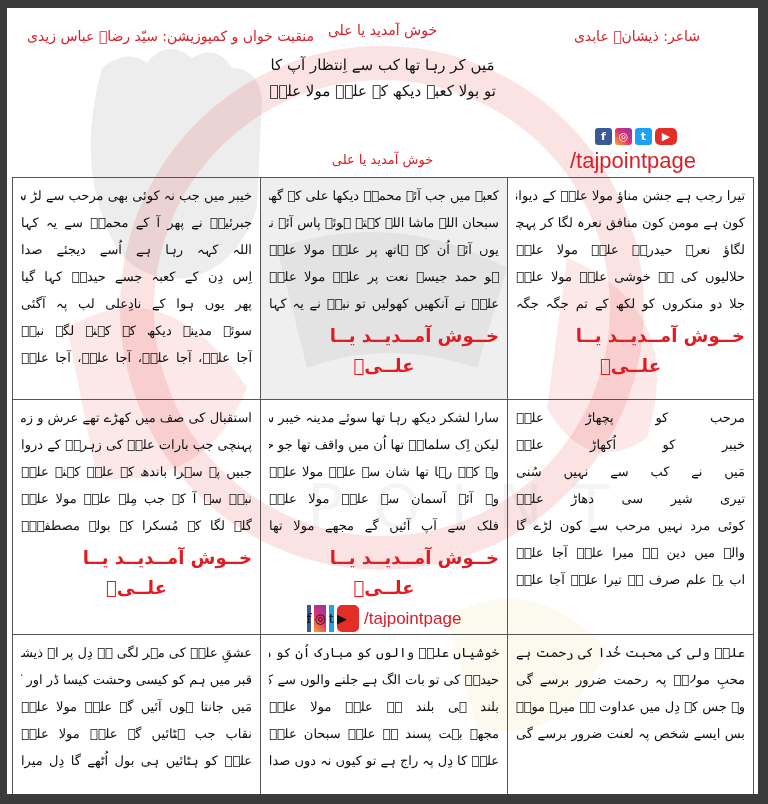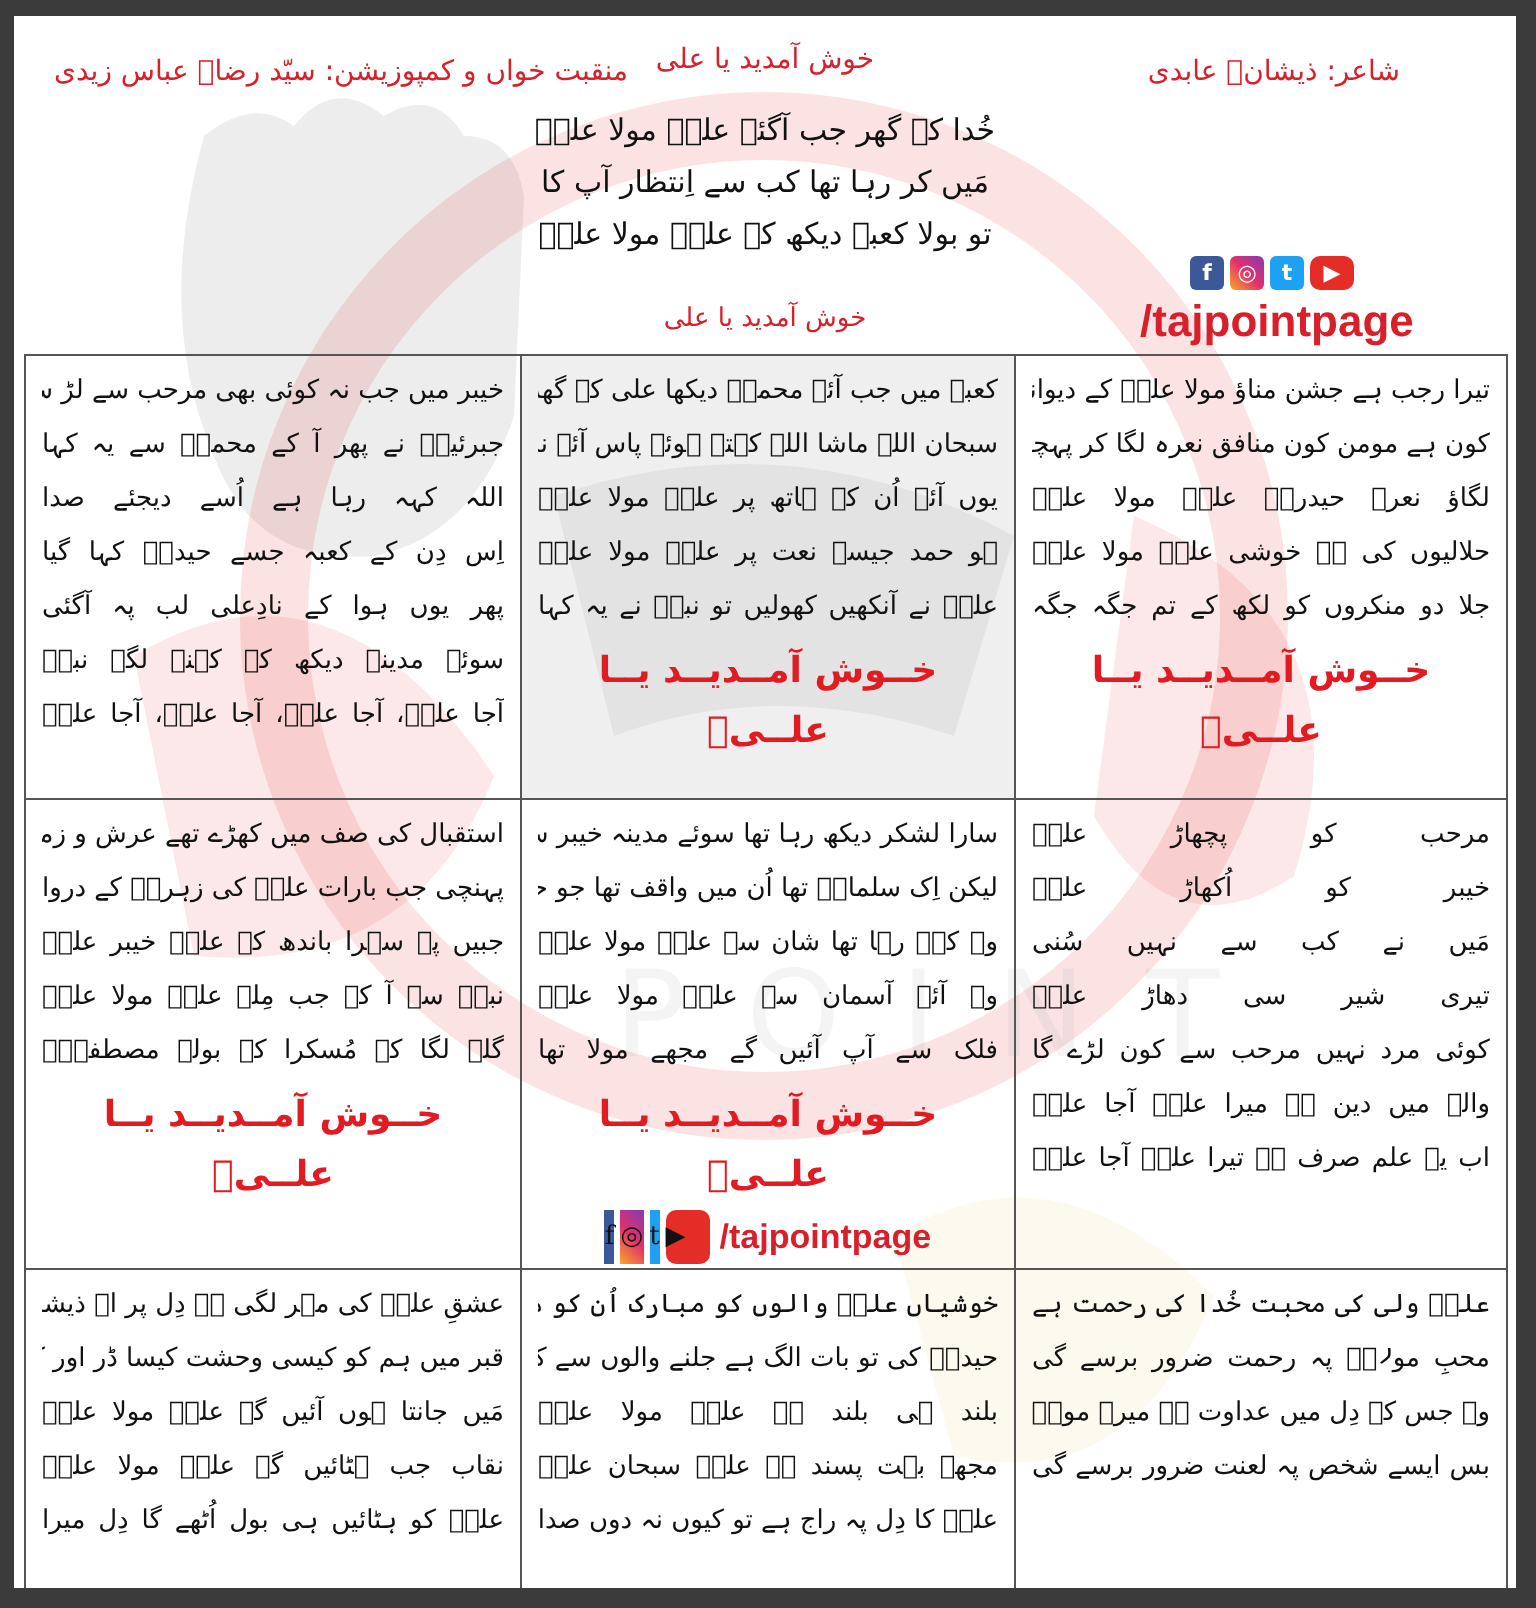--- a/index.html
+++ b/index.html
@@ -33,37 +33,37 @@
   }
   .social .ic {
     width: 17px; height: 17px; border-radius: 3px; display: inline-flex; align-items: center; justify-content: center;
     color: #fff; font-weight: bold; font-family: "DejaVu Sans", sans-serif; font-size: 11px;
   }
   .ic.fb { background: #3b5998; }
   .ic.ig { background: linear-gradient(45deg,#f9a825,#e1306c,#833ab4); }
   .ic.tw { background: #1da1f2; }
   .ic.yt { background: #e52d27; border-radius: 5px; width: 22px; }
   .handle {
-    position: absolute; color: #d8202a; font-family: "Liberation Sans", sans-serif; font-weight: bold;
+    position: absolute; color: #d8202a; font-family: "Liberation Sans", sans-serif; font-weight: normal;
   }
   .top-social { left: 588px; top: 120px; }
   .top-handle { left: 563px; top: 140px; font-size: 22px; }
 
   table.grid {
     position: absolute; left: 5px; top: 169px; width: 741px; height: 608px;
     border-collapse: collapse; table-layout: fixed;
   }
   table.grid td {
     border: 1.5px solid #555; vertical-align: top; padding: 4px 8px 2px 8px;
     direction: rtl; text-align: justify; text-align-last: justify;
     font-family: "DejaVu Serif", serif; font-size: 13px; line-height: 27px; color: #111;
   }
   td .ln { display: block; white-space: nowrap; overflow: hidden; }
   td .banner {
-    display: block; text-align: center; text-align-last: center; color: #e01b22;
+    display: block; text-align: right; text-align-last: center; color: #e01b22;
     font-family: "DejaVu Sans", sans-serif; font-weight: bold; font-size: 18px; letter-spacing: 1px;
     margin-top: 4px; line-height: 30px;
   }
   .cell-social { display: flex; gap: 3px; align-items: center; justify-content: center; direction: ltr; margin-top: 2px; }
   .cell-social .handle { position: static; font-size: 17px; margin-left: 2px; }
   .shade { background: rgba(120,120,120,0.12); }
 </style>
 </head>
 <body>
 
@@ -77,21 +77,20 @@
     <path d="M270 240 Q390 200 500 260 L470 360 Q380 330 300 360 Z" fill="#808080" opacity="0.10"></path>
     <path d="M440 610 Q520 560 600 640 Q560 740 470 720 Z" fill="#e0d060" opacity="0.10"></path>
     <text x="300" y="520" font-family="DejaVu Sans, sans-serif" font-size="60" fill="#999" opacity="0.10" letter-spacing="30">POINT</text>
   </svg>
 
   <div class="hdr right">شاعر: ذیشانؔ عابدی</div>
   <div class="hdr mid">خوش آمدید یا علی</div>
   <div class="hdr left">منقبت خواں و کمپوزیشن: سیّد رضاؔ عباس زیدی</div>
 
   <div class="intro">
-    <span class="line">خُدا کے گھر جب آگئے علیؑ مولا علیؑ</span>
     <span class="line">مَیں کر رہا تھا کب سے اِنتظار آپ کا</span>
     <span class="line">تو بولا کعبہ دیکھ کے علیؑ مولا علیؑ</span>
   </div>
   <div class="intro-foot">خوش آمدید یا علی</div>
 
   <div class="social top-social">
     <span class="ic fb">f</span>
     <span class="ic ig">◎</span>
     <span class="ic tw">t</span>
     <span class="ic yt">▶</span>
@@ -131,21 +130,21 @@
         <span class="ln">حلالیوں کی ہے خوشی علیؑ مولا علیؑ</span>
         <span class="ln">جلا دو منکروں کو لکھ کے تم جگہ جگہ</span>
         <span class="banner">خــوش آمــدیــد یــا علــیؑ</span>
       </td>
     </tr>
 
     <tr style="height:225px">
       <td>
         <span class="ln">استقبال کی صف میں کھڑے تھے عرش و زمیں والے مل کر</span>
         <span class="ln">پہنچی جب بارات علیؑ کی زہراؑ کے دروازے پر</span>
-        <span class="ln">جبیں پہ سہرا باندھ کے علیؑ خیبر علیؑ</span>
+        <span class="ln">جبیں پہ سہرا باندھ کے علیؑ کہنے علیؑ</span>
         <span class="ln">نبیؐ سے آ کے جب مِلے علیؑ مولا علیؑ</span>
         <span class="ln">گلے لگا کے مُسکرا کے بولے مصطفیٰؐ</span>
         <span class="banner">خــوش آمــدیــد یــا علــیؑ</span>
       </td>
       <td>
         <span class="ln">سارا لشکر دیکھ رہا تھا سوئے مدینہ خیبر سے</span>
         <span class="ln">لیکن اِک سلمانؑ تھا اُن میں واقف تھا جو حیدرؑ سے</span>
         <span class="ln">وہ کہہ رہا تھا شان سے علیؑ مولا علیؑ</span>
         <span class="ln">وہ آئے آسمان سے علیؑ مولا علیؑ</span>
         <span class="ln">فلک سے آپ آئیں گے مجھے مولا تھا</span>

